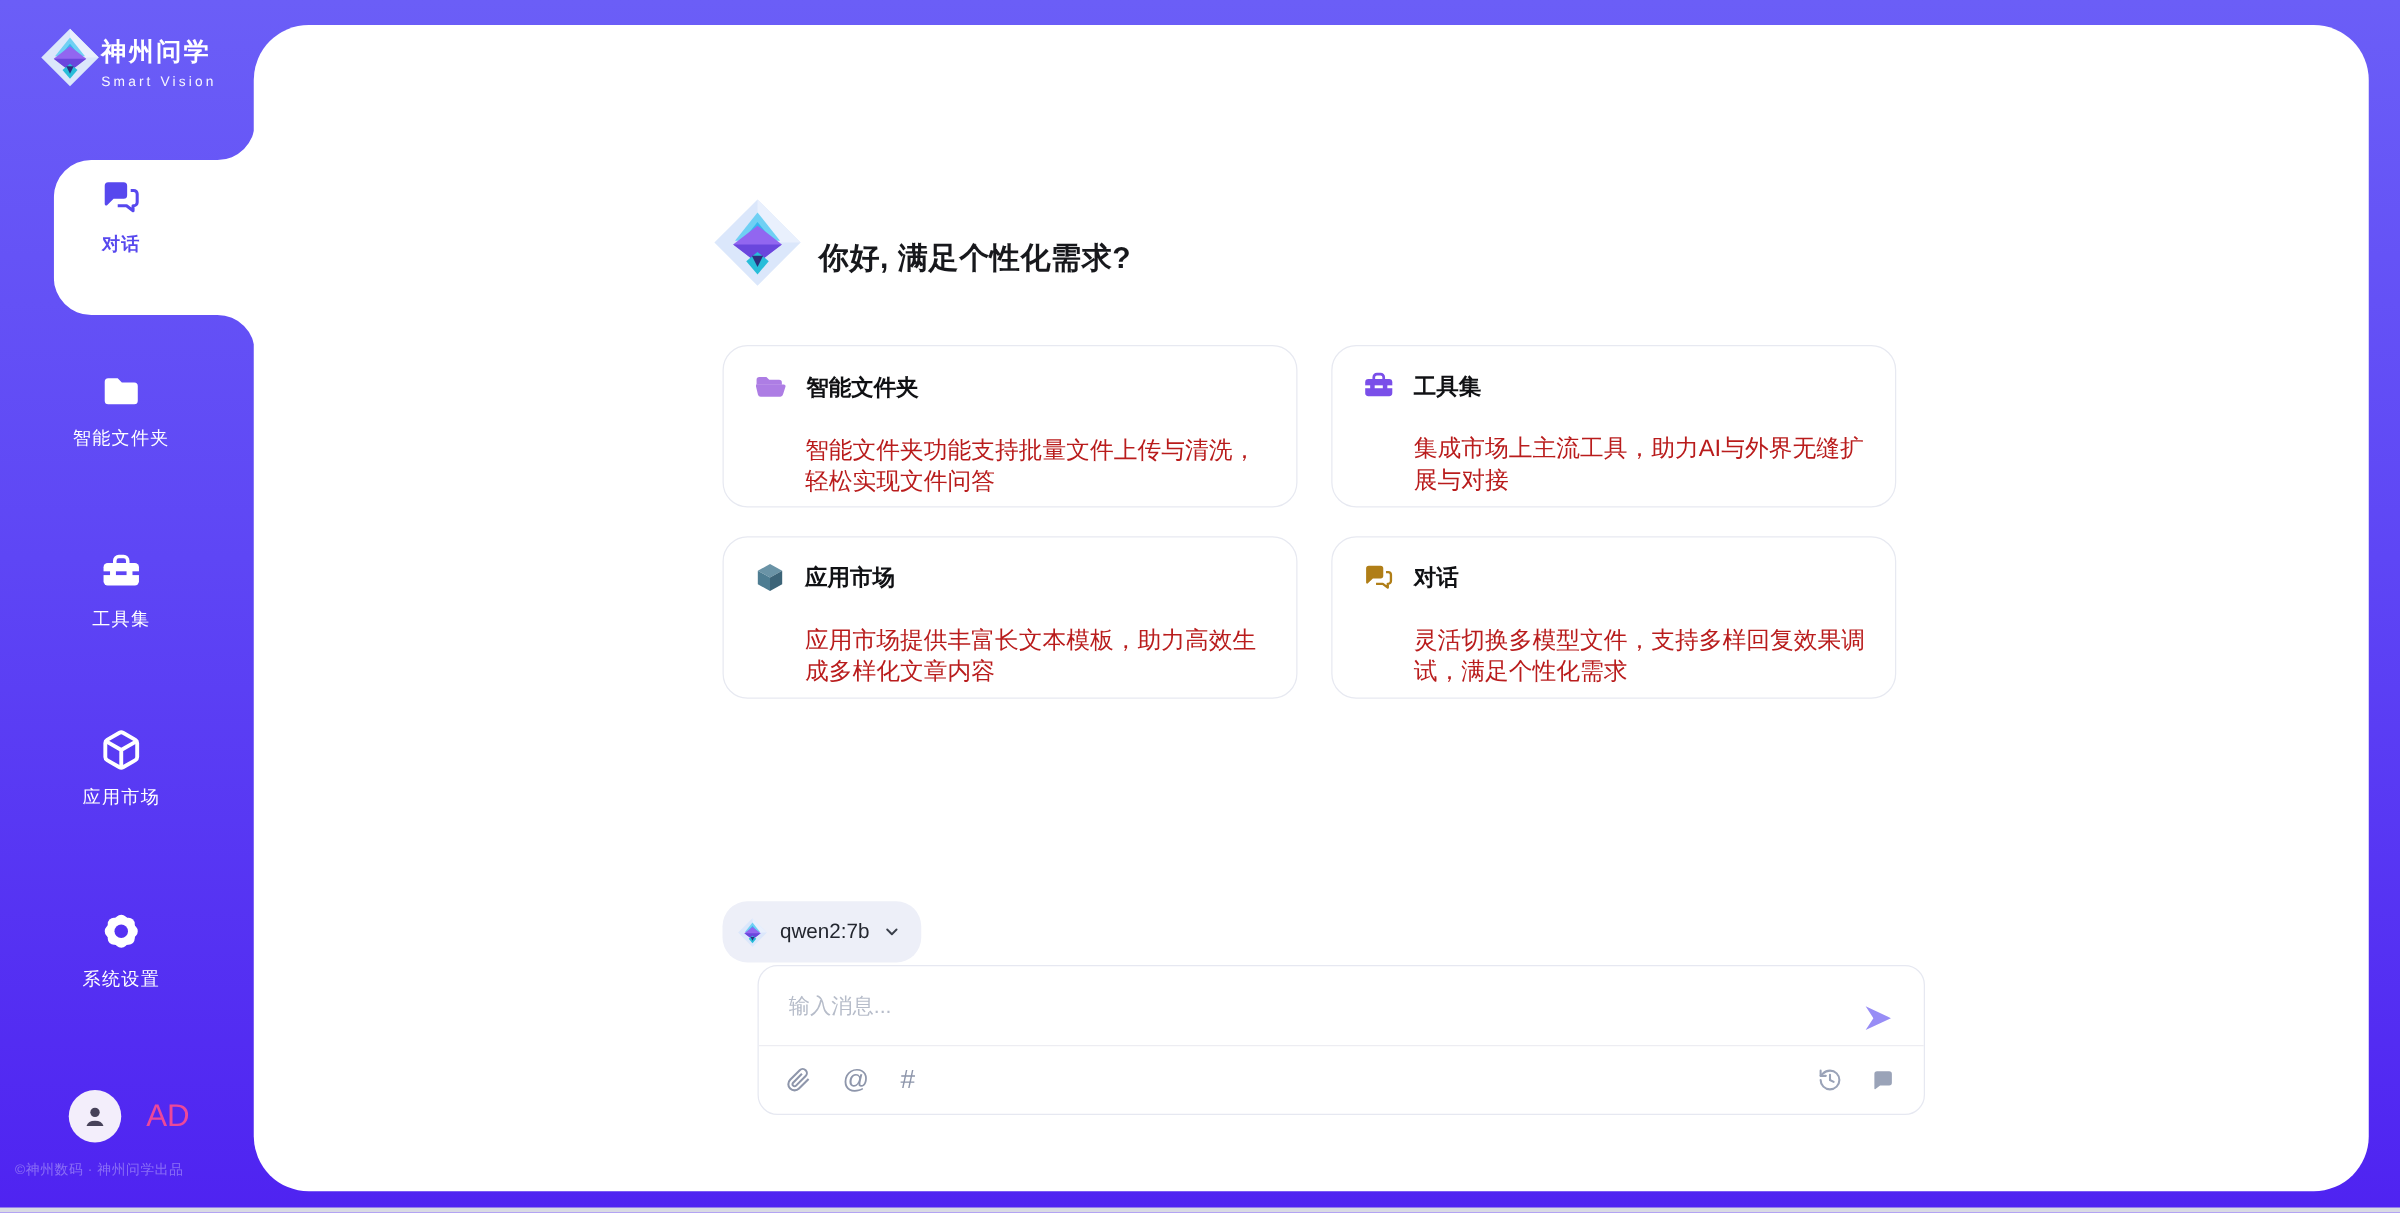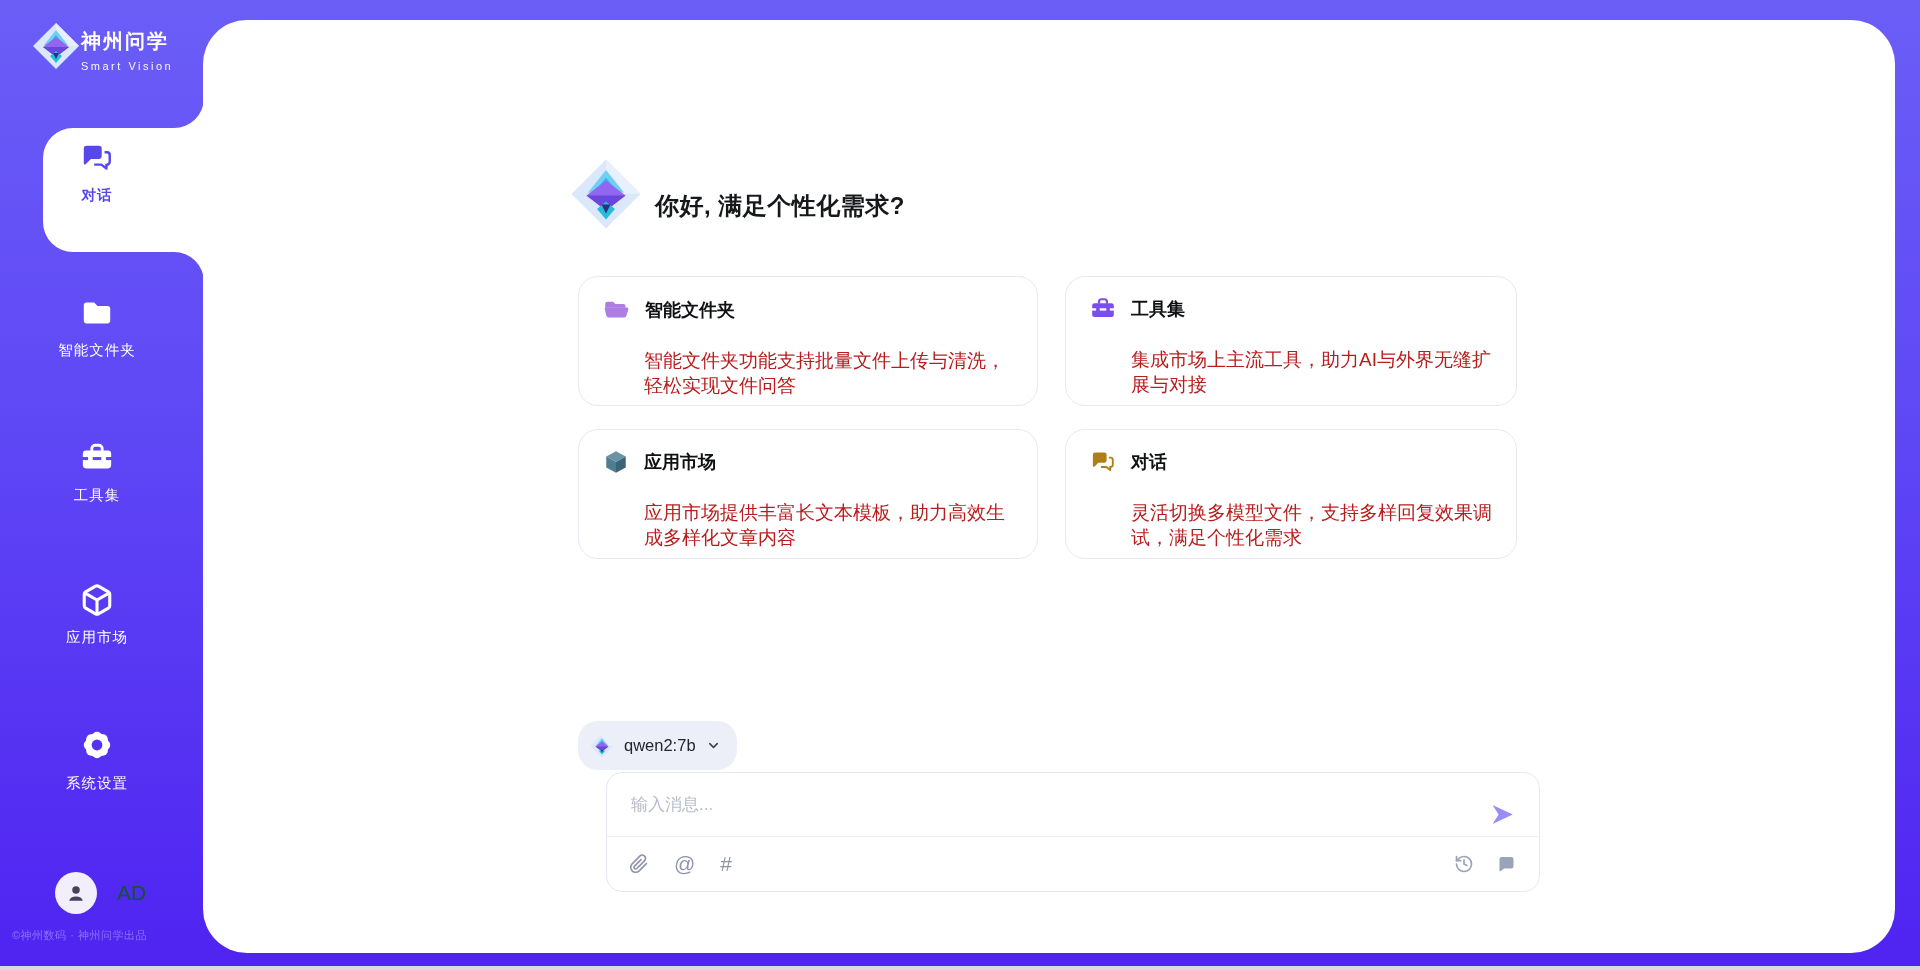--- a/index.html
+++ b/index.html
@@ -35,21 +35,21 @@
   }
   .nav-item .nav-label { font-size:14.5px; letter-spacing:1px; }
   .nav-item.active { color:#5748ee; }
   .nav-item.active .nav-label { font-weight:bold; }
 
   .user-row { position:absolute; left:55px; top:872px; display:flex; align-items:center; gap:20px; }
   .avatar {
     width:42px; height:42px; border-radius:50%; background:#f3eefb;
     display:flex; align-items:center; justify-content:center; color:#474259;
   }
-  .user-name { color:#14532d; font-size:21px;text-align:right; }
+  .user-name { color:#ec4899; font-size:25px;text-align:right; }
   .copyright {
     position:absolute; left:12px; top:928px; width:190px;
     color:rgba(255,255,255,.33); font-size:11px; letter-spacing:.5px; white-space:nowrap;
   }
 
   
   .hero-logo { position:absolute; left:570px; top:158px; }
   .hero-title {
     position:absolute; left:655px; top:190px;
     font-size:24px; font-weight:bold; color:#17181c; letter-spacing:.5px;

